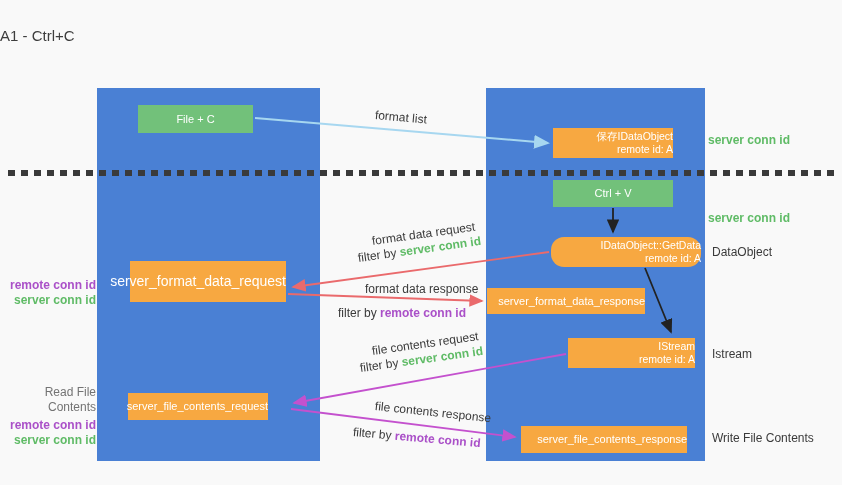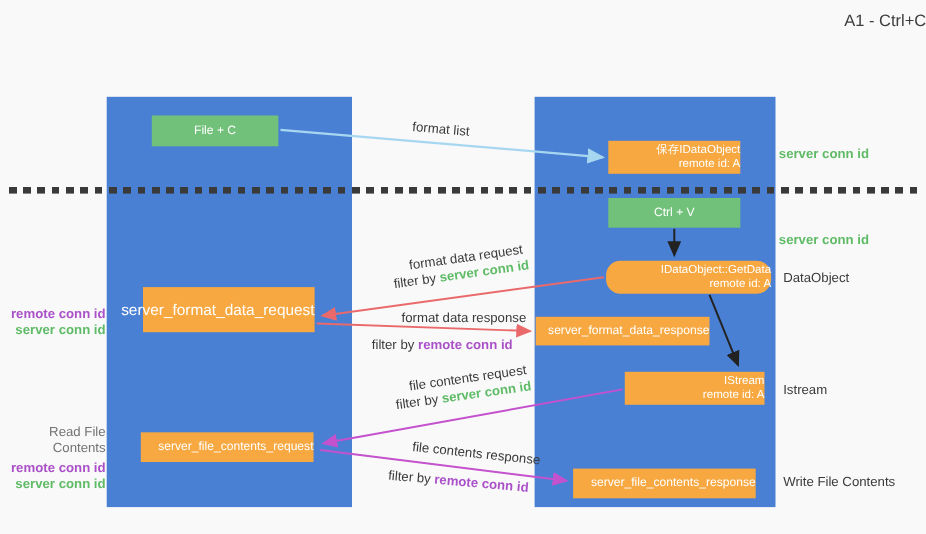--- a/index.html
+++ b/index.html
@@ -1,18 +1,18 @@
 <!DOCTYPE html>
 <html><head>
 <meta charset="utf-8">
 <style>
   html,body{margin:0;padding:0;background:#f9f9f9;font-family:"Liberation Sans","DejaVu Sans",sans-serif;}
   .canvas{position:relative;width:842px;height:485px;background:#f9f9f9;overflow:hidden;}
   .abs{position:absolute;}
-  .title{left:0;top:10px;width:842px;text-align:right;font-size:15px;line-height:20px;color:#3d3d3d;}
+  .title{left:0;top:26px;width:842px;text-align:left;font-size:15px;line-height:20px;color:#3d3d3d;}
   .col-header{top:55px;text-align:center;font-size:11.5px;line-height:14px;color:#4a4a4a;}
   .column{background:#4a80d4;z-index:1;}
   .svg-layer{left:0;top:0;z-index:2;}
   .dashline{left:8px;top:170px;width:828px;height:6px;z-index:2;
     background:repeating-linear-gradient(90deg,#3a3a3a 0 7px,transparent 7px 13px);}
   .box{z-index:3;display:flex;flex-direction:column;align-items:center;justify-content:center;
     color:#fff;text-align:center;font-size:10.5px;line-height:13px;}
   .box-green{background:#72c17a;}
   .box-orange{background:#f7a841;align-items:flex-end;}
   .lbl{z-index:4;font-size:12px;color:#3a3a3a;white-space:nowrap;}
@@ -91,21 +91,21 @@
 
   <div class="abs box box-orange" style="left:487px;top:288px;width:158px;height:26px;font-size:11px;">
     <span>server_format_data_response</span>
   </div>
 
   <div class="abs box box-orange" style="left:568px;top:338px;width:127px;height:30px;">
     <span>IStream</span>
     <span>remote id: A</span>
   </div>
 
-  <div class="abs box box-orange" style="left:128px;top:393px;width:157px;height:27px;font-size:11px;">
+  <div class="abs box box-orange" style="left:128px;top:393px;width:140px;height:27px;font-size:11px;">
     <span>server_file_contents_request</span>
   </div>
 
   <div class="abs box box-orange" style="left:521px;top:426px;width:166px;height:27px;font-size:11px;">
     <span>server_file_contents_response</span>
   </div>
 
   <div class="abs lbl rot-dn5" style="left:375px;top:108px;">format list</div>
 
   <div class="abs lbl rot-up" style="left:372px;top:234px;">format data request</div>

